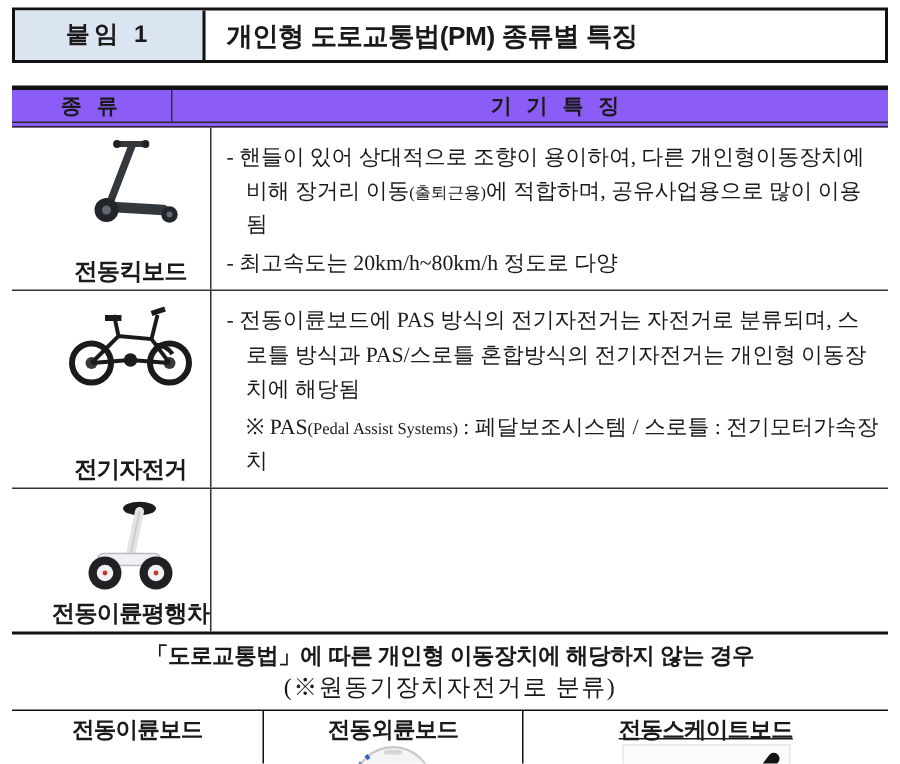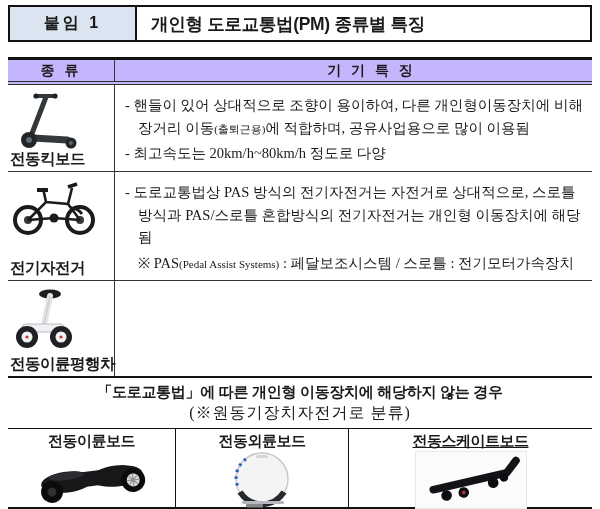--- a/index.html
+++ b/index.html
@@ -15,34 +15,34 @@
     font-weight: bold; font-size: 16px; letter-spacing: 3px;
   }
   .title-text {
     flex: 1; display: flex; align-items: center; padding-left: 14px;
     font-family: "Liberation Sans", "DejaVu Sans", sans-serif;
     font-weight: bold; font-size: 17.5px; letter-spacing: -0.3px;
   }
 
   
   .main-table { margin: 15px 8px 0 8px; border-top: 3px solid #111; border-bottom: 2.5px solid #111; }
-  .mt-header { display: flex; background: #c4b5fd; height: 25px; border-bottom: 4px double #2b2b2b; gap: 36px; }
+  .mt-header { display: flex; background: #8b5cf6; height: 25px; border-bottom: 4px double #2b2b2b; gap: 36px; }
   .mt-header .hcell {
     display: flex; align-items: center; justify-content: center;
     font-family: "Liberation Sans", "DejaVu Sans", sans-serif;
     font-weight: bold; font-size: 14px; letter-spacing: 3px;
   }
   .col-type { width: 107px; border-right: 1.5px solid #333; }
   .col-feat { flex: 1; }
   .mt-row { display: flex; border-bottom: 1.5px solid #333; }
   .mt-row:last-child { border-bottom: none; }
   .type-cell {
     width: 107px; border-right: 1.5px solid #333;
-    display: flex; flex-direction: column; align-items: flex-start;
-    justify-content: space-between; padding: 6px 2px 1px 2px;
+    display: flex; flex-direction: column; align-items: center;
+    justify-content: space-between; padding: 6px 2px 1px 2px; margin-left: 26px;
   }
   .type-label {
     font-family: "Liberation Sans", "DejaVu Sans", sans-serif;
     font-weight: bold; font-size: 15.5px; letter-spacing: -0.5px; white-space: nowrap;
   }
   .feat-cell { flex: 1; padding: 9px 6px 6px 10px; font-size: 14.5px; line-height: 1.56; }
   .bullet { padding-left: 13px; text-indent: -13px; }
   .bullet + .bullet, .bullet + .note { margin-top: 3px; }
   .note { padding-left: 13px; }
   .small-inline { font-size: 11px; }
@@ -127,21 +127,21 @@
             <path d="M27 12 h11" stroke-width="4"></path>
             <path d="M58 9 l9 -3" stroke-width="3.5"></path>
             <path d="M6 36 a14 14 0 0 1 10 -7" stroke-width="3"></path>
             <path d="M60 30 a14 14 0 0 1 12 6" stroke-width="3"></path>
             <circle cx="44" cy="40" r="4.5" fill="#1b1b1d" stroke="none"></circle>
           </g>
         </svg>
         <div class="type-label">전기자전거</div>
       </div>
       <div class="feat-cell">
-        <p class="bullet">- 도로교통법상 PAS 방식의 전기자전거는 자전거로 상대적으로, 스로틀 방식과 PAS/스로틀 혼합방식의 전기자전거는 개인형 이동장치에 해당됨</p>
+        <p class="bullet">- 전동이륜보드에 PAS 방식의 전기자전거는 자전거로 분류되며, 스로틀 방식과 PAS/스로틀 혼합방식의 전기자전거는 개인형 이동장치에 해당됨</p>
         <p class="note"><span>※ PAS</span><span class="small-inline">(Pedal Assist Systems)</span><span> : 페달보조시스템 / 스로틀 : 전기모터가속장치</span></p>
       </div>
     </div>
 
     <div class="mt-row row-3">
       <div class="type-cell">
         <svg width="68" height="64" viewBox="0 0 68 64">
           <ellipse cx="40" cy="7" rx="11" ry="4.5" fill="#1c1c1f"></ellipse>
           <path d="M40 9 L34 38" stroke="#e3e3e6" stroke-width="6" stroke-linecap="round"></path>
           <path d="M40 9 L34 38" stroke="#c4c7cc" stroke-width="1" fill="none"></path>

